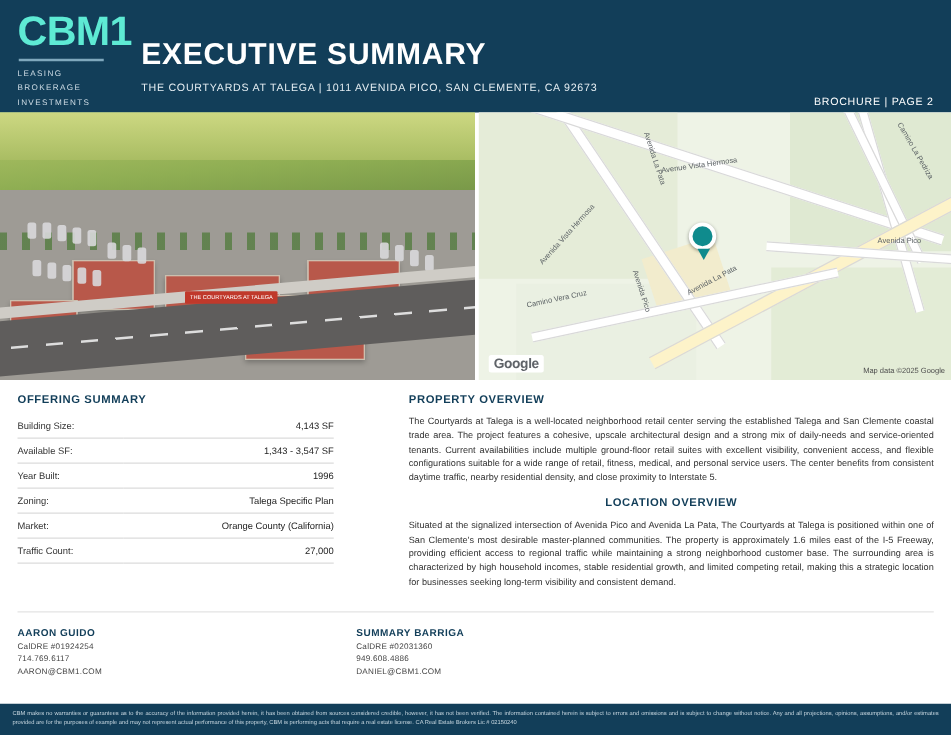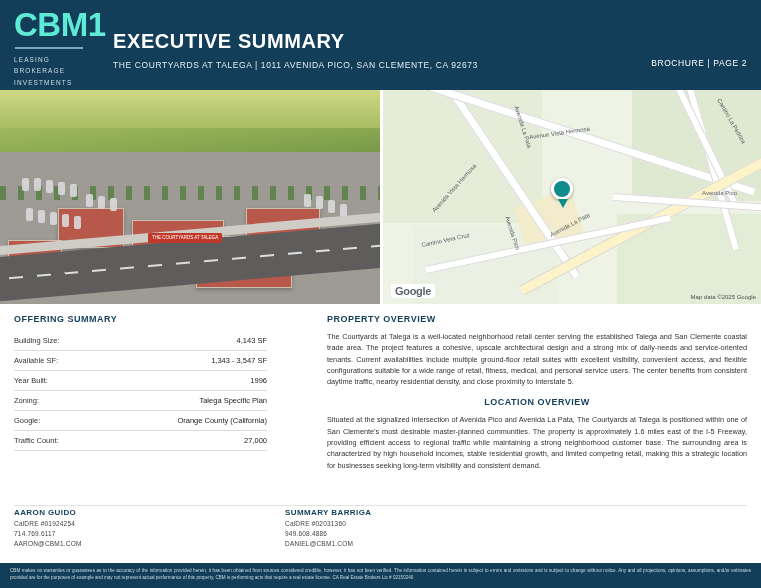--- a/index.html
+++ b/index.html
@@ -44,34 +44,34 @@
     line-height: 1.75;
     text-transform: uppercase;
   }
   .header-main {
     flex: 1;
     padding: 30px 14px 0 18px;
     position: relative;
   }
   .header-title {
     color: #ffffff;
-    font-size: 20px;
+    font-size: 24px;
     font-weight: bold;
     letter-spacing: 0.6px;
   }
   .header-sub {
     margin-top: 7px;
     color: #e4edf2;
     font-size: 8.5px;
     letter-spacing: 0.6px;
   }
   .header-right {
     position: absolute;
     right: 14px;
-    bottom: 22px;
+    bottom: 4px;
     color: #ffffff;
     font-size: 8.5px;
     letter-spacing: 0.6px;
   }
 
   
   .media {
     display: flex;
     height: 214px;
     gap: 3px;
@@ -208,23 +208,23 @@
 
   .para {
     font-size: 7.3px; color: #333; line-height: 1.55;
     text-align: justify; margin-bottom: 10px;
   }
   .sec-title.sm { margin-top: 2px; text-align: center; }
 
   
   .contacts {
     display: flex;
-    padding: 2px 14px 0 14px;
+    padding: 12px 14px 0 14px;
     border-top: 1px solid #e3e3e3;
-    margin: 24px 14px 0 14px;
+    margin: 8px 14px 0 14px;
     padding-left: 0; padding-right: 0;
   }
   .contact { width: 253px; }
   .contact.second { margin-left: 18px; }
   .c-name { font-size: 8px; font-weight: bold; color: #123e59; letter-spacing:.4px; }
   .c-line { font-size: 6.5px; color: #444; margin-top: 3px; letter-spacing:.2px; }
 
   
   .footer {
     position: absolute; left: 0; bottom: 0; width: 100%;
@@ -355,21 +355,21 @@
         </tr>
         <tr>
           <td>Year Built:</td>
           <td class="val">1996</td>
         </tr>
         <tr>
           <td>Zoning:</td>
           <td class="val">Talega Specific Plan</td>
         </tr>
         <tr>
-          <td>Google:</td>
+          <td>Market:</td>
           <td class="val">Orange County (California)</td>
         </tr>
         <tr>
           <td>Traffic Count:</td>
           <td class="val">27,000</td>
         </tr>
       </tbody>
         </table>
     </div>
 

